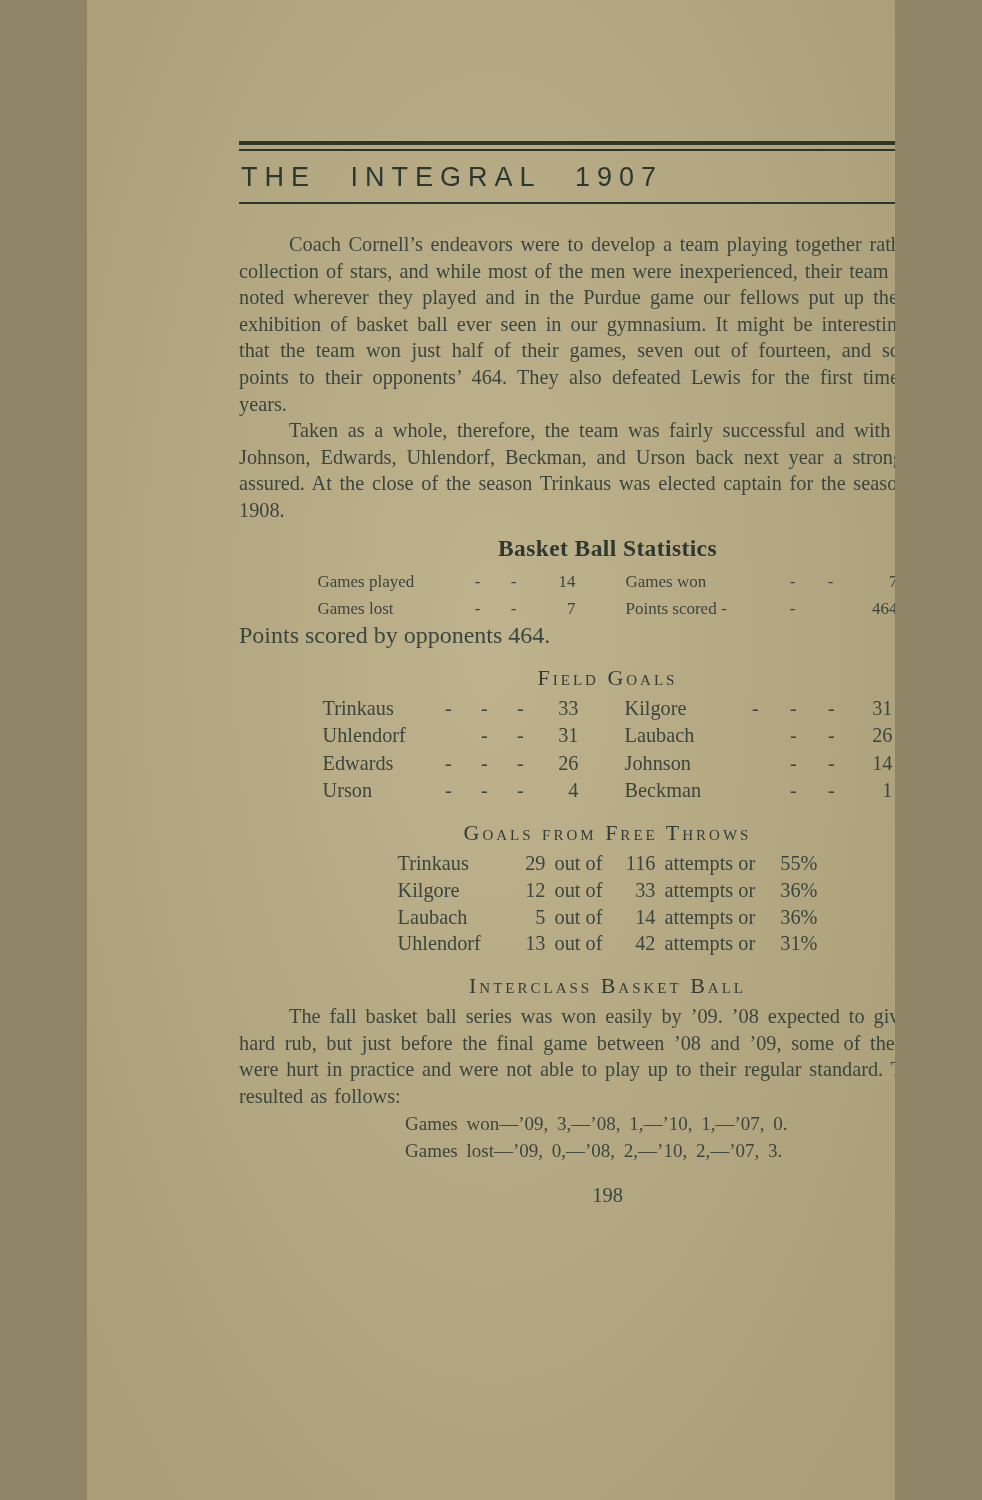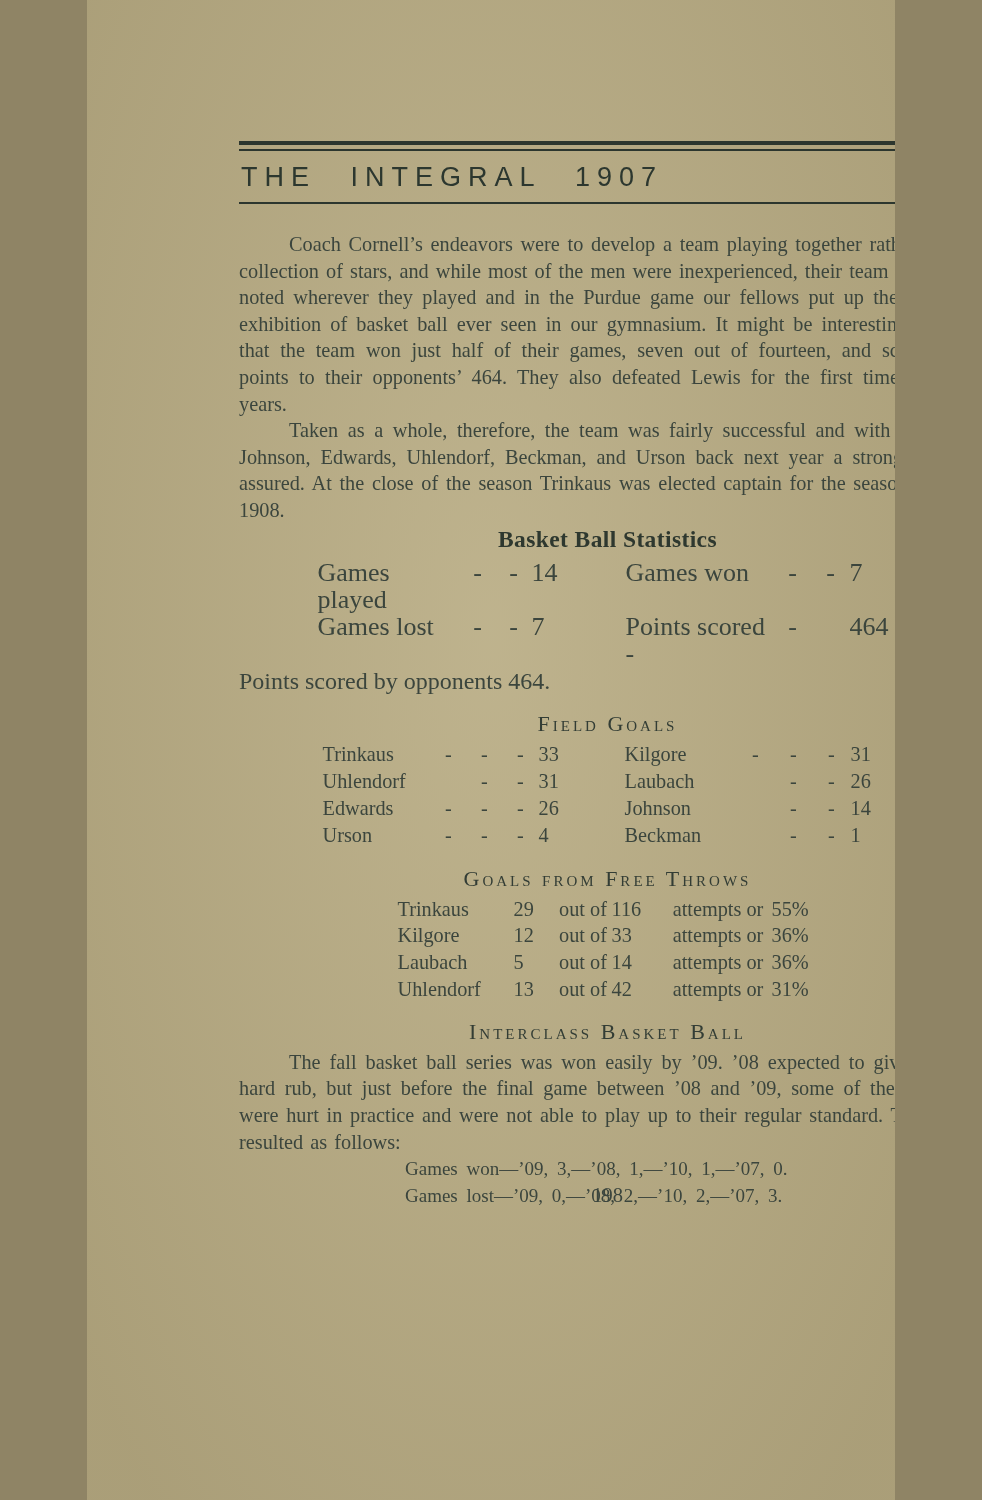--- a/index.html
+++ b/index.html
@@ -28,32 +28,32 @@
   }
   .rule-under{height:2px;margin-top:10px;}
   
   .content{position:absolute;left:152px;width:737px;top:231px;}
   .body-para{
     margin:0;font-size:20.3px;line-height:26.6px;
     text-align:justify;text-indent:50px;word-spacing:2px;
   }
   
   .stats-heading{
-    margin:2px 0 6px;text-align:center;
+    margin:11px 0 6px;text-align:center;
     font-size:23.5px;font-weight:700;color:#2e382f;letter-spacing:0.4px;
   }
   .stats-table{width:580px;margin:0 auto;}
   .srow{
     display:grid;
     grid-template-columns:142px 36px 36px 44px 50px 148px 38px 38px 48px;
-    font-size:26px;line-height:27.3px;
+    font-size:17px;line-height:27.3px;
   }
   .cell-label{text-align:left;}
   .cell-dash{text-align:center;}
-  .cell-num{text-align:left;}
+  .cell-num{text-align:right;}
   .center-line{margin:0;text-align:left;font-size:24px;line-height:27px;}
   
   .sc-heading{
     margin:15px 0 4px;text-align:center;
     font-variant:small-caps;font-weight:400;
     font-size:22px;letter-spacing:3px;color:#333d35;line-height:27px;
   }
   
   .fg-table{width:570px;margin:0 auto;}
   .fgrow{
@@ -61,21 +61,21 @@
     grid-template-columns:108px 36px 36px 36px 40px 46px 112px 38px 38px 38px 42px;
     font-size:20.3px;line-height:27.2px;
   }
   
   .ft-table{width:420px;margin:2px auto 0;}
   .ftrow{
     display:grid;
     grid-template-columns:116px 32px 66px 44px 116px 46px;
     font-size:20.3px;line-height:26.8px;
   }
-  .ft-conn{text-align:center;padding-left:9px;}
+  .ft-conn{text-align:left;padding-left:9px;}
   
   .games-line{
     margin:0;font-size:19px;line-height:27px;
     padding-left:166px;word-spacing:4px;
   }
   
   .page-number{
     position:absolute;left:152px;width:737px;top:1184px;
     text-align:center;font-size:20.5px;color:#3b453d;
   }

